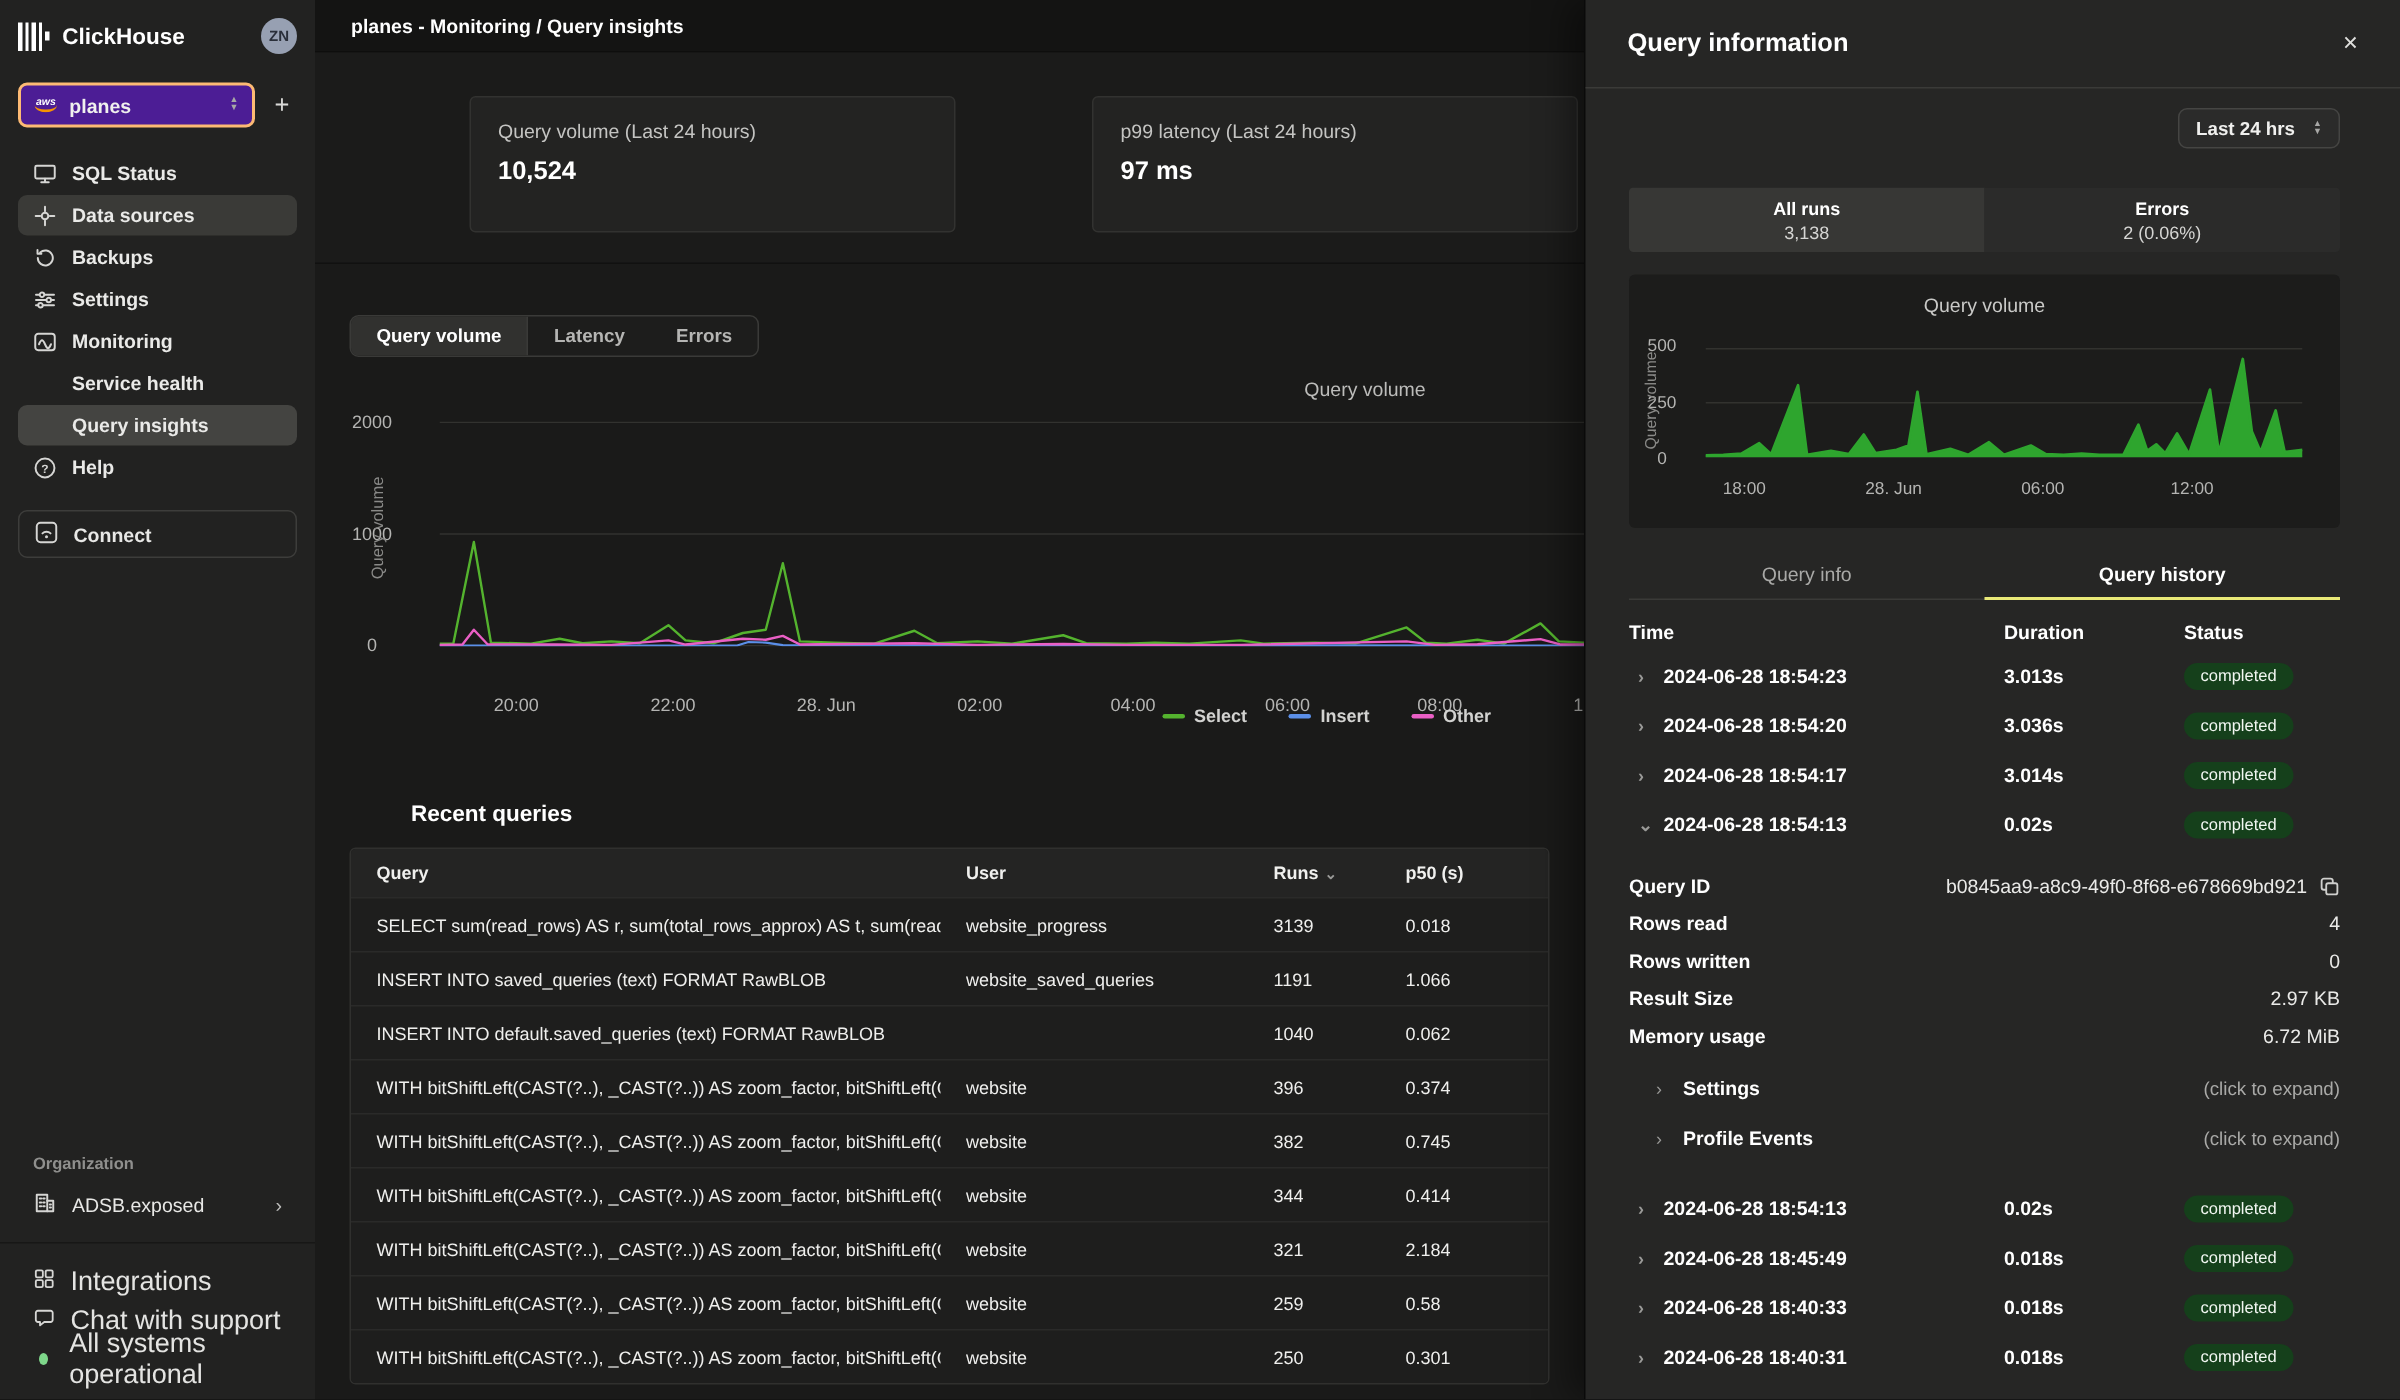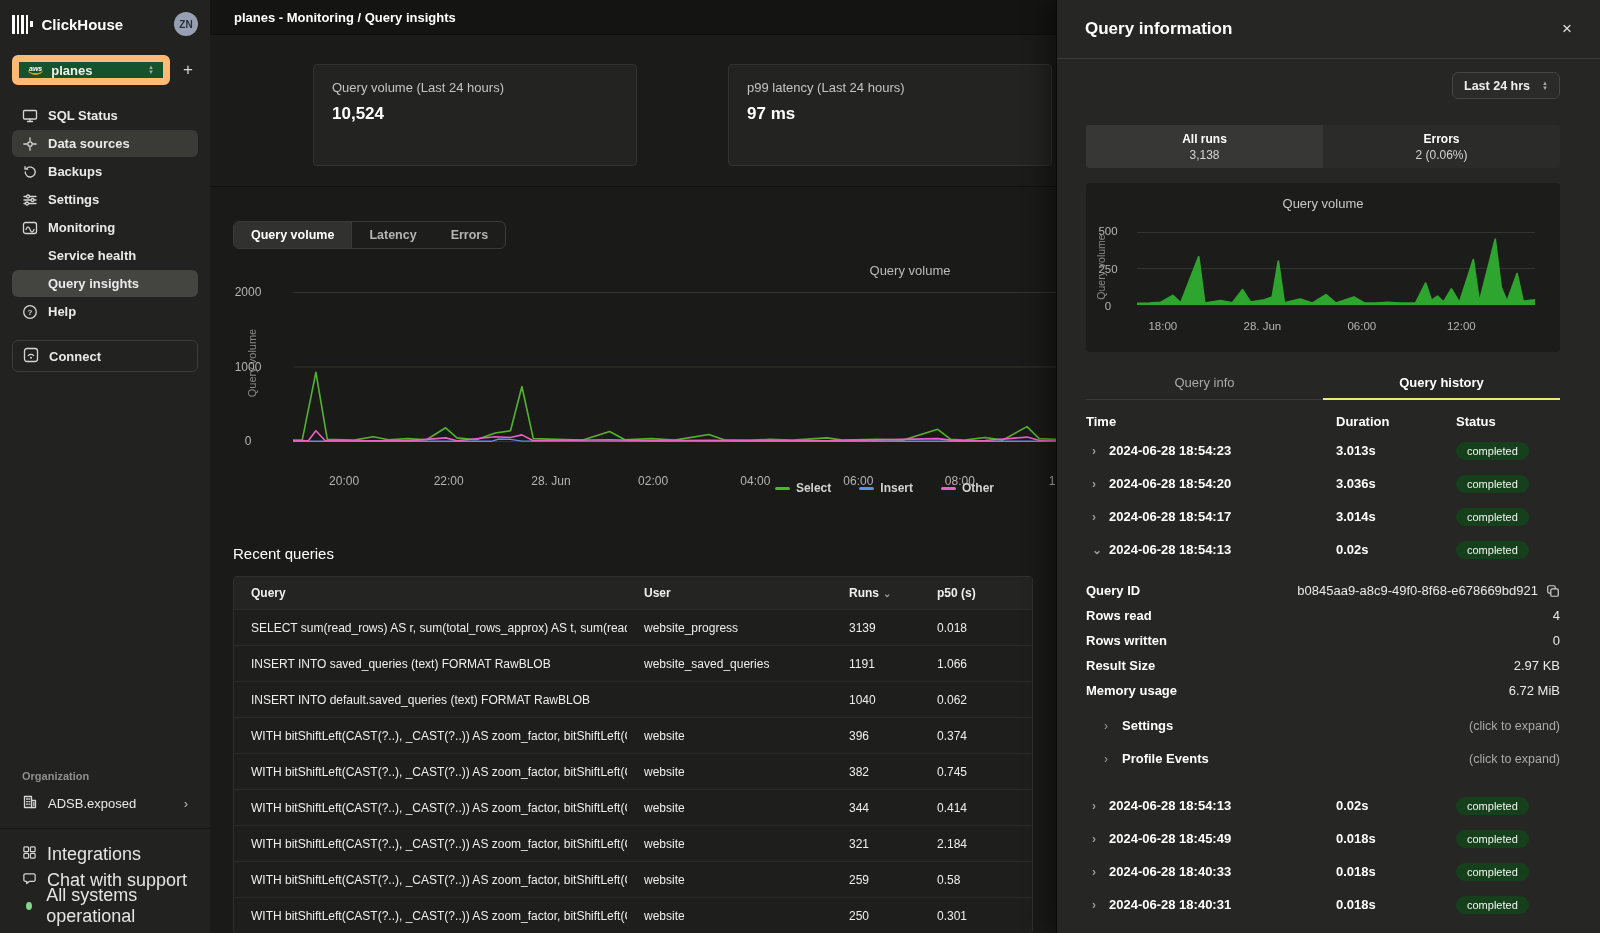--- a/index.html
+++ b/index.html
@@ -11,21 +11,21 @@
   .sidebar{position:absolute;left:0;top:0;bottom:0;width:210px;background:#222221;
            display:flex;flex-direction:column;padding:10px 12px 14px;}
   .logo-row{display:flex;align-items:center;gap:9px;height:28px;}
   .logo-bars{display:flex;align-items:center;gap:2px;height:20px;}
   .logo-bars i{display:block;width:2.5px;height:19px;background:#fff;}
   .logo-bars i.dot{height:6px;}
   .logo-text{font-size:15px;font-weight:700;color:#fff;}
   .avatar{margin-left:auto;width:24px;height:24px;border-radius:50%;background:#97a0b2;
           color:#2a2f3a;font-size:10px;font-weight:700;display:grid;place-items:center;}
   .select-row{display:flex;align-items:center;gap:8px;margin-top:17px;}
-  .service-select{flex:1;height:30px;background:#14532d;border:7px solid #fdba74;border-radius:6px;
+  .service-select{flex:1;height:30px;background:#4c1d95;border:2px solid #fdba74;border-radius:6px;
           display:flex;align-items:center;gap:8px;padding:0 9px;font-size:13px;font-weight:700;color:#f0f0ee;}
   .aws-mark{font-size:7px;font-weight:700;font-style:italic;color:#fff;
           border-bottom:2px solid #f79400;border-radius:0 0 60% 60%;padding:0 1px 1px;}
   .updown{margin-left:auto;display:flex;flex-direction:column;line-height:5px;color:#a8a8a6;font-size:6px;}
   .add-btn{width:20px;text-align:center;font-size:17px;color:#d9d9d7;cursor:default;}
   .nav{margin-top:17px;display:flex;flex-direction:column;gap:1px;}
   .nav-item{height:27px;display:flex;align-items:center;gap:10px;padding:0 10px;border-radius:6px;
             font-size:13px;font-weight:700;color:#eaeae8;}
   .nav-item .nicon{width:16px;display:grid;place-items:center;}
   .nav-item.active{background:#3a3a37;}
@@ -40,21 +40,21 @@
   .side-divider{border-top:1px solid #171716;margin:11px -12px 12px;}
   .foot-item{height:26px;display:flex;align-items:center;gap:10px;padding:0 10px;font-size:18px;font-weight:400;color:#e4e4e2;}
   .status-dot{width:8px;height:8px;border-radius:50%;margin:0 4px;}
   svg.ic{stroke:#d6d6d4;fill:none;stroke-width:1.3;stroke-linecap:round;stroke-linejoin:round;}
 
   
   .main{position:absolute;left:210px;top:0;width:846px;height:933px;background:#1a1a19;}
   .topbar{height:35px;background:#141413;border-bottom:1px solid #0e0e0d;display:flex;align-items:center;
           padding:0 24px;font-size:13px;font-weight:700;color:#fff;}
   .stats-section{background:#1b1b1a;border-bottom:1px solid #111110;padding:29px 0 20px 103px;display:flex;gap:91px;}
-  .stat-card{width:324px;height:102px;background:#232322;border:1px solid #323230;border-radius:4px;padding:15px 18px;}
+  .stat-card{width:324px;height:91px;background:#232322;border:1px solid #323230;border-radius:4px;padding:15px 18px;}
   .stat-label{font-size:13px;color:#c4c4c2;}
   .stat-value{font-size:17px;font-weight:700;color:#fff;margin-top:9px;}
   .charts-section{padding-top:34px;}
   .tabgroup{margin-left:23px;display:inline-flex;height:28px;border:1px solid #3a3a38;border-radius:6px;
             overflow:hidden;background:#1d1d1c;}
   .tabgroup .tab{display:flex;align-items:center;padding:0 17px;font-size:12.5px;font-weight:700;color:#b5b5b3;}
   .tabgroup .tab.active{background:#31312f;color:#fff;border-right:1px solid #3a3a38;}
   .chart-region{position:relative;height:240px;margin-top:12px;overflow:hidden;}
   .chart-title{position:absolute;left:600px;top:2px;width:200px;text-align:center;font-size:13px;color:#bcbcba;}
   .ylabels{position:absolute;display:flex;flex-direction:column;justify-content:space-between;align-items:center;
@@ -66,21 +66,21 @@
   .main-plot{left:83px;top:31px;}
   .xticks{position:absolute;}
   .main-xticks{left:83px;top:189px;width:763px;height:18px;}
   .xtick{position:absolute;transform:translateX(-50%);font-size:12px;color:#b4b4b2;top:24px;}
   .xtick::before{content:"";position:absolute;left:50%;top:-8px;width:1px;height:4px;background:#55555
 3;}
   .legend{position:absolute;left:83px;top:220px;width:763px;display:flex;gap:28px;justify-content:flex-end;padding-right:62px;}
   .legend-item{display:flex;align-items:center;gap:6px;font-size:12px;color:#d2d2d0;font-weight:700;}
   .legend-item .swatch{width:15px;height:3px;border-radius:2px;display:inline-block;}
   .rq{margin:44px 23px 0;}
-  .rq-title{font-size:15px;font-weight:400;color:#fff;}
+  .rq-title{font-size:15px;font-weight:700;color:#fff;margin-left:41px;}
   .rq-table{margin-top:14px;border:1px solid #30302e;border-radius:4px;overflow:hidden;}
   .rq-head{display:grid;grid-template-columns:minmax(0,1fr) 205px 88px 112px;height:32px;align-items:center;
            background:#242423;font-size:12px;font-weight:700;color:#f0f0ee;}
   .rq-head>div{padding-left:17px;}
   .sort-caret{color:#9a9a98;font-size:10px;margin-left:4px;}
   .rq-row{display:grid;grid-template-columns:minmax(0,1fr) 205px 88px 112px;height:36px;align-items:center;
           background:#1e1e1d;border-top:1px solid #2a2a29;font-size:12px;color:#efefed;}
   .rq-row>div{padding-left:17px;white-space:nowrap;overflow:hidden;}
 
   

